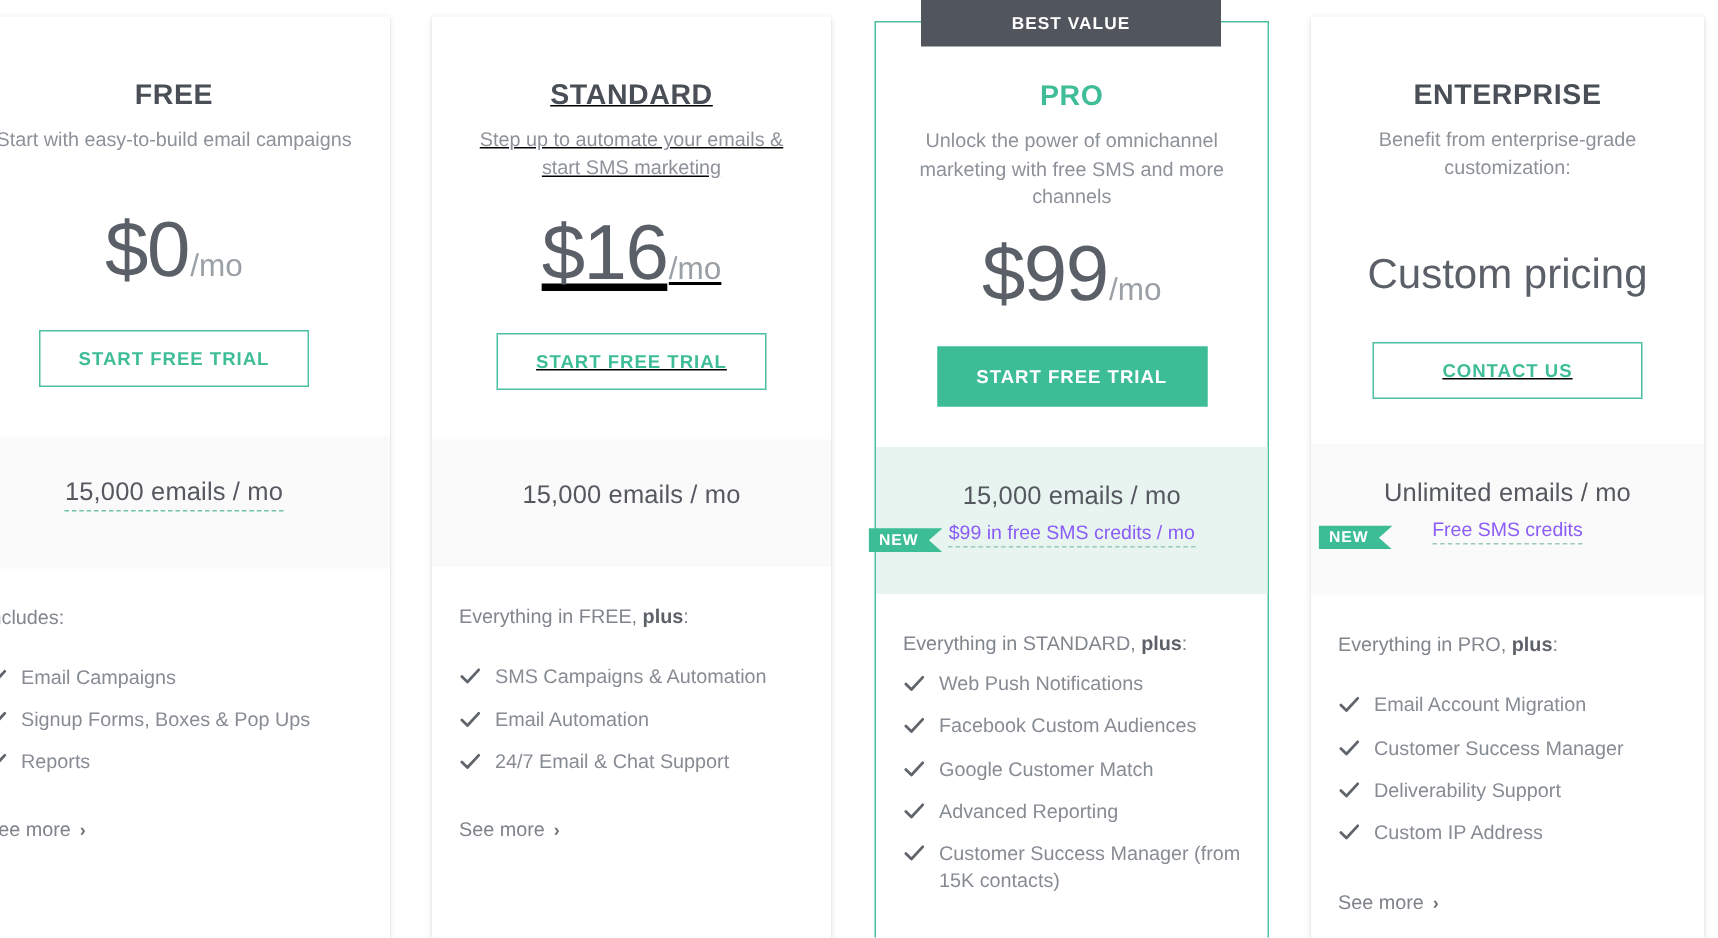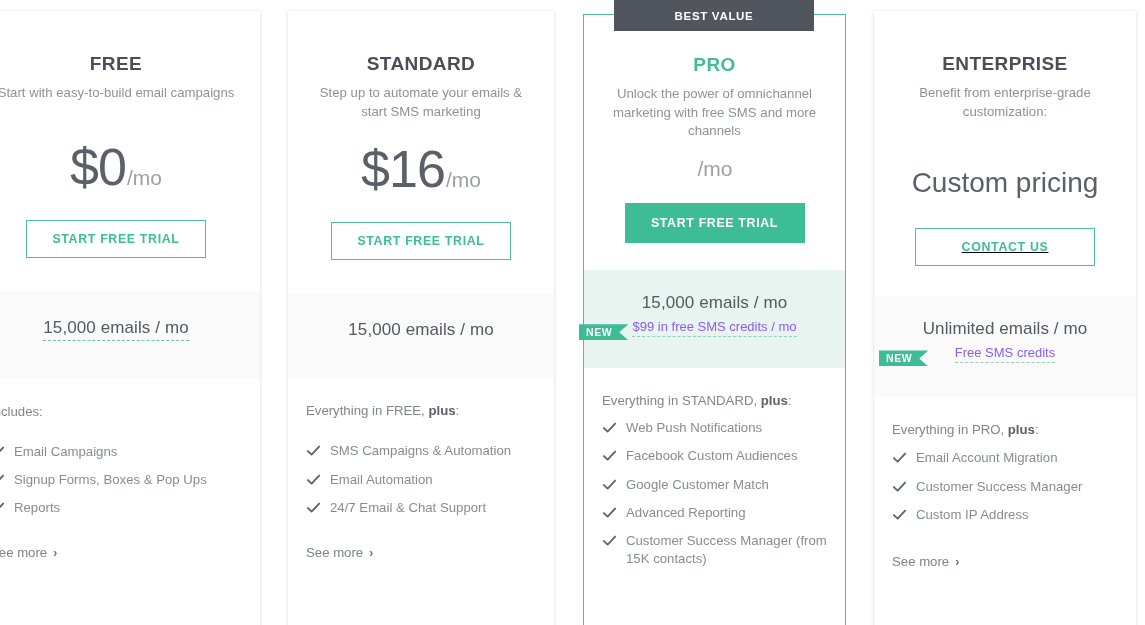--- a/index.html
+++ b/index.html
@@ -235,21 +235,21 @@
   .see-more .chev {
     margin-left: 6px;
     font-size: 12px;
     font-weight: 700;
     color: #6b7077;
     line-height: 1;
   }
 
   
   .card.free .card-top       { padding-top: 42px; }
-  .card.standard .card-top   { padding-top: 42px; }
+  .card.standard .card-top   { padding-top: 42px; text-decoration: underline; }
   .card.pro .card-top        { padding-top: 39px; }
   .card.enterprise .card-top { padding-top: 42px; }
 
   .card.free .price-row       { margin-top: 38px; }
   .card.standard .price-row   { margin-top: 22px; }
   .card.pro .price-row        { margin-top: 16px; }
   .card.enterprise .price-custom { margin-top: 48px; }
 
   .card.free .cta-wrap       { margin-top: 27px; }
   .card.standard .cta-wrap   { margin-top: 27px; }
@@ -267,21 +267,21 @@
   .card.enterprise .emails-band { margin-top: 30px; padding: 22px 14px 34px; }
 
   .card.free .features       { padding-top: 25px; }
   .card.standard .features   { padding-top: 25px; }
   .card.pro .features        { padding-top: 25px; }
   .card.enterprise .features { padding-top: 25px; }
 
   .card.free .feature-list       { margin-top: 24px; }
   .card.standard .feature-list   { margin-top: 24px; }
   .card.pro .feature-list        { margin-top: 11px; }
-  .card.enterprise .feature-list { margin-top: 12px; }
+  .card.enterprise .feature-list { margin-top: 24px; }
 
   .card.free .see-more       { margin-top: 18px; }
   .card.standard .see-more   { margin-top: 18px; }
   .card.enterprise .see-more { margin-top: 20px; }
 </style>
 </head>
 <body>
 
 <div id="stage">
 
@@ -391,20 +391,21 @@
         <span class="chev">›</span>
       </div>
     </div>
   </div>
 
   <div class="card pro">
     <div class="card-top">
       <div class="plan-name">PRO</div>
       <div class="plan-tagline">Unlock the power of omnichannel marketing with free SMS and more channels</div>
       <div class="price-row">
+        <span class="price-amount">$99</span>
         <span class="price-period">/mo</span>
       </div>
       <div class="cta-wrap">
         <div class="cta solid">START FREE TRIAL</div>
       </div>
     </div>
 
     <div class="emails-band">
       <div class="emails-main">15,000 emails / mo</div>
       <div class="emails-sub">$99 in free SMS credits / mo</div>
@@ -498,20 +499,28 @@
               </svg>
             </span>
           <span>Customer Success Manager</span>
         </li>
         <li class="feature-item">
           <span class="check-icon">
               <svg viewBox="0 0 16 16">
                 <path d="M2 8.6 L6 12.4 L14 3.8" fill="none" stroke="currentColor" stroke-width="2" stroke-linecap="round" stroke-linejoin="round"></path>
               </svg>
             </span>
+          <span>Deliverability Support</span>
+        </li>
+        <li class="feature-item">
+          <span class="check-icon">
+              <svg viewBox="0 0 16 16">
+                <path d="M2 8.6 L6 12.4 L14 3.8" fill="none" stroke="currentColor" stroke-width="2" stroke-linecap="round" stroke-linejoin="round"></path>
+              </svg>
+            </span>
           <span>Custom IP Address</span>
         </li>
       </ul>
       <div class="see-more">
         <span>See more</span>
         <span class="chev">›</span>
       </div>
     </div>
   </div>
 

